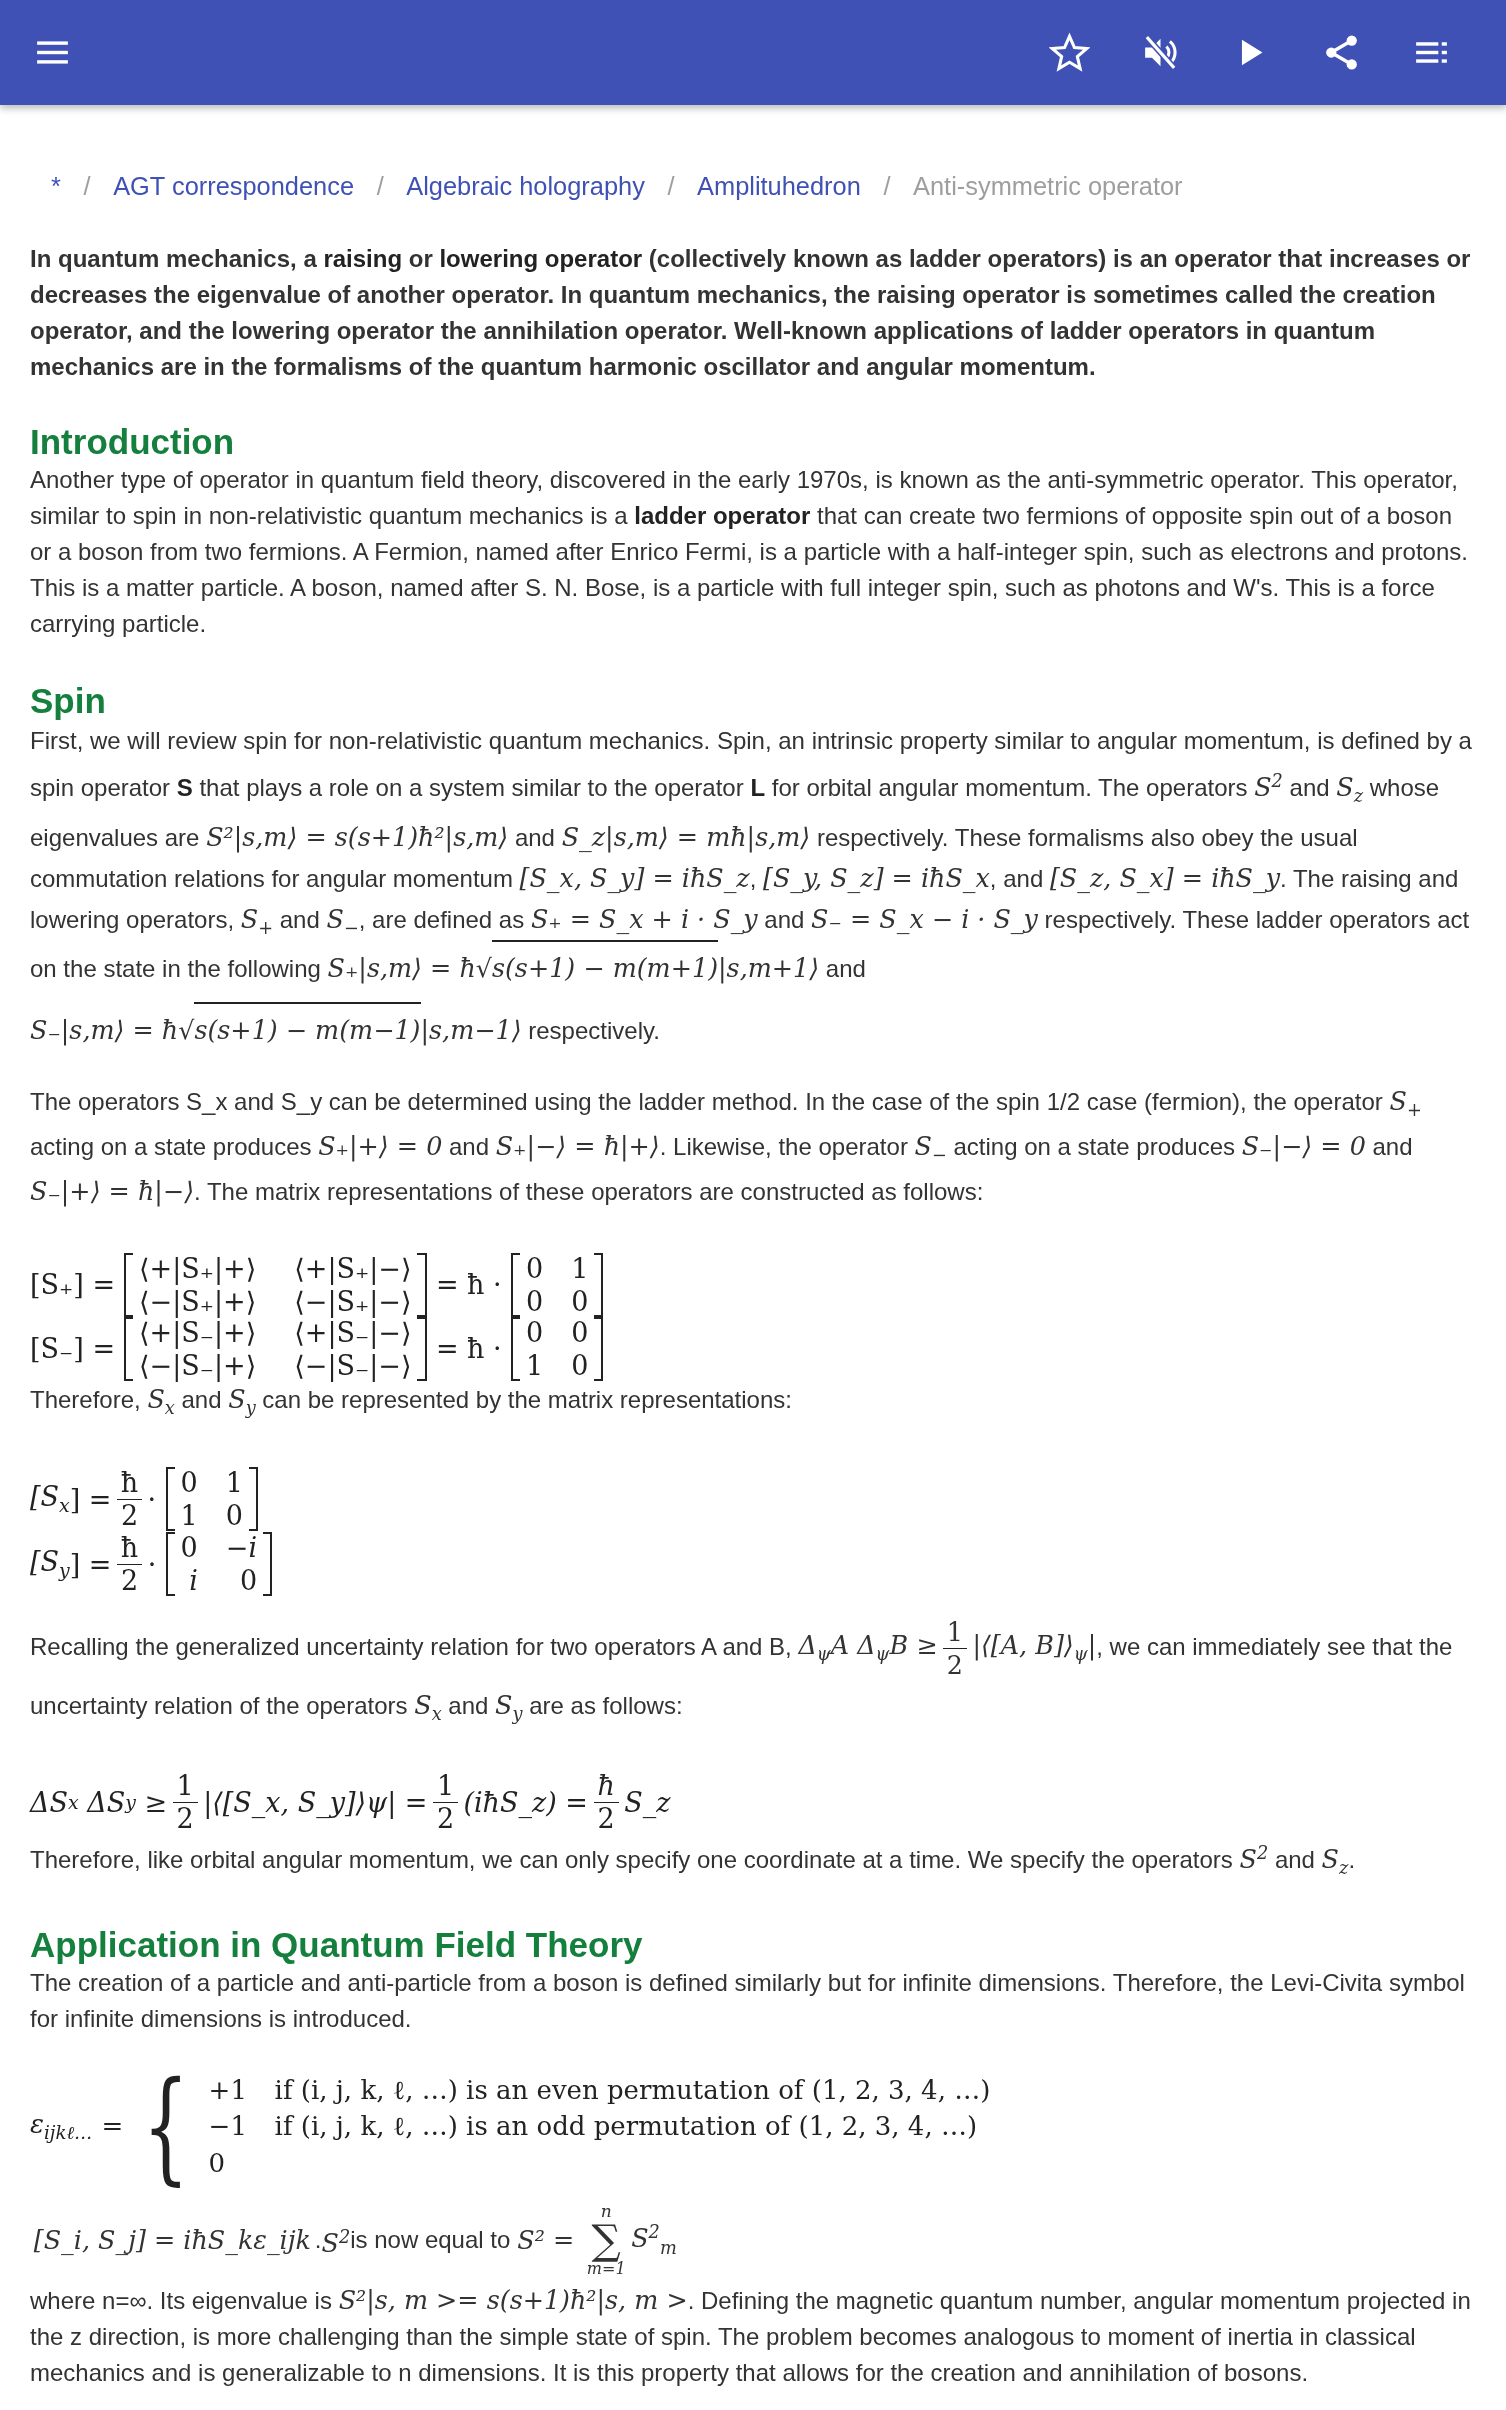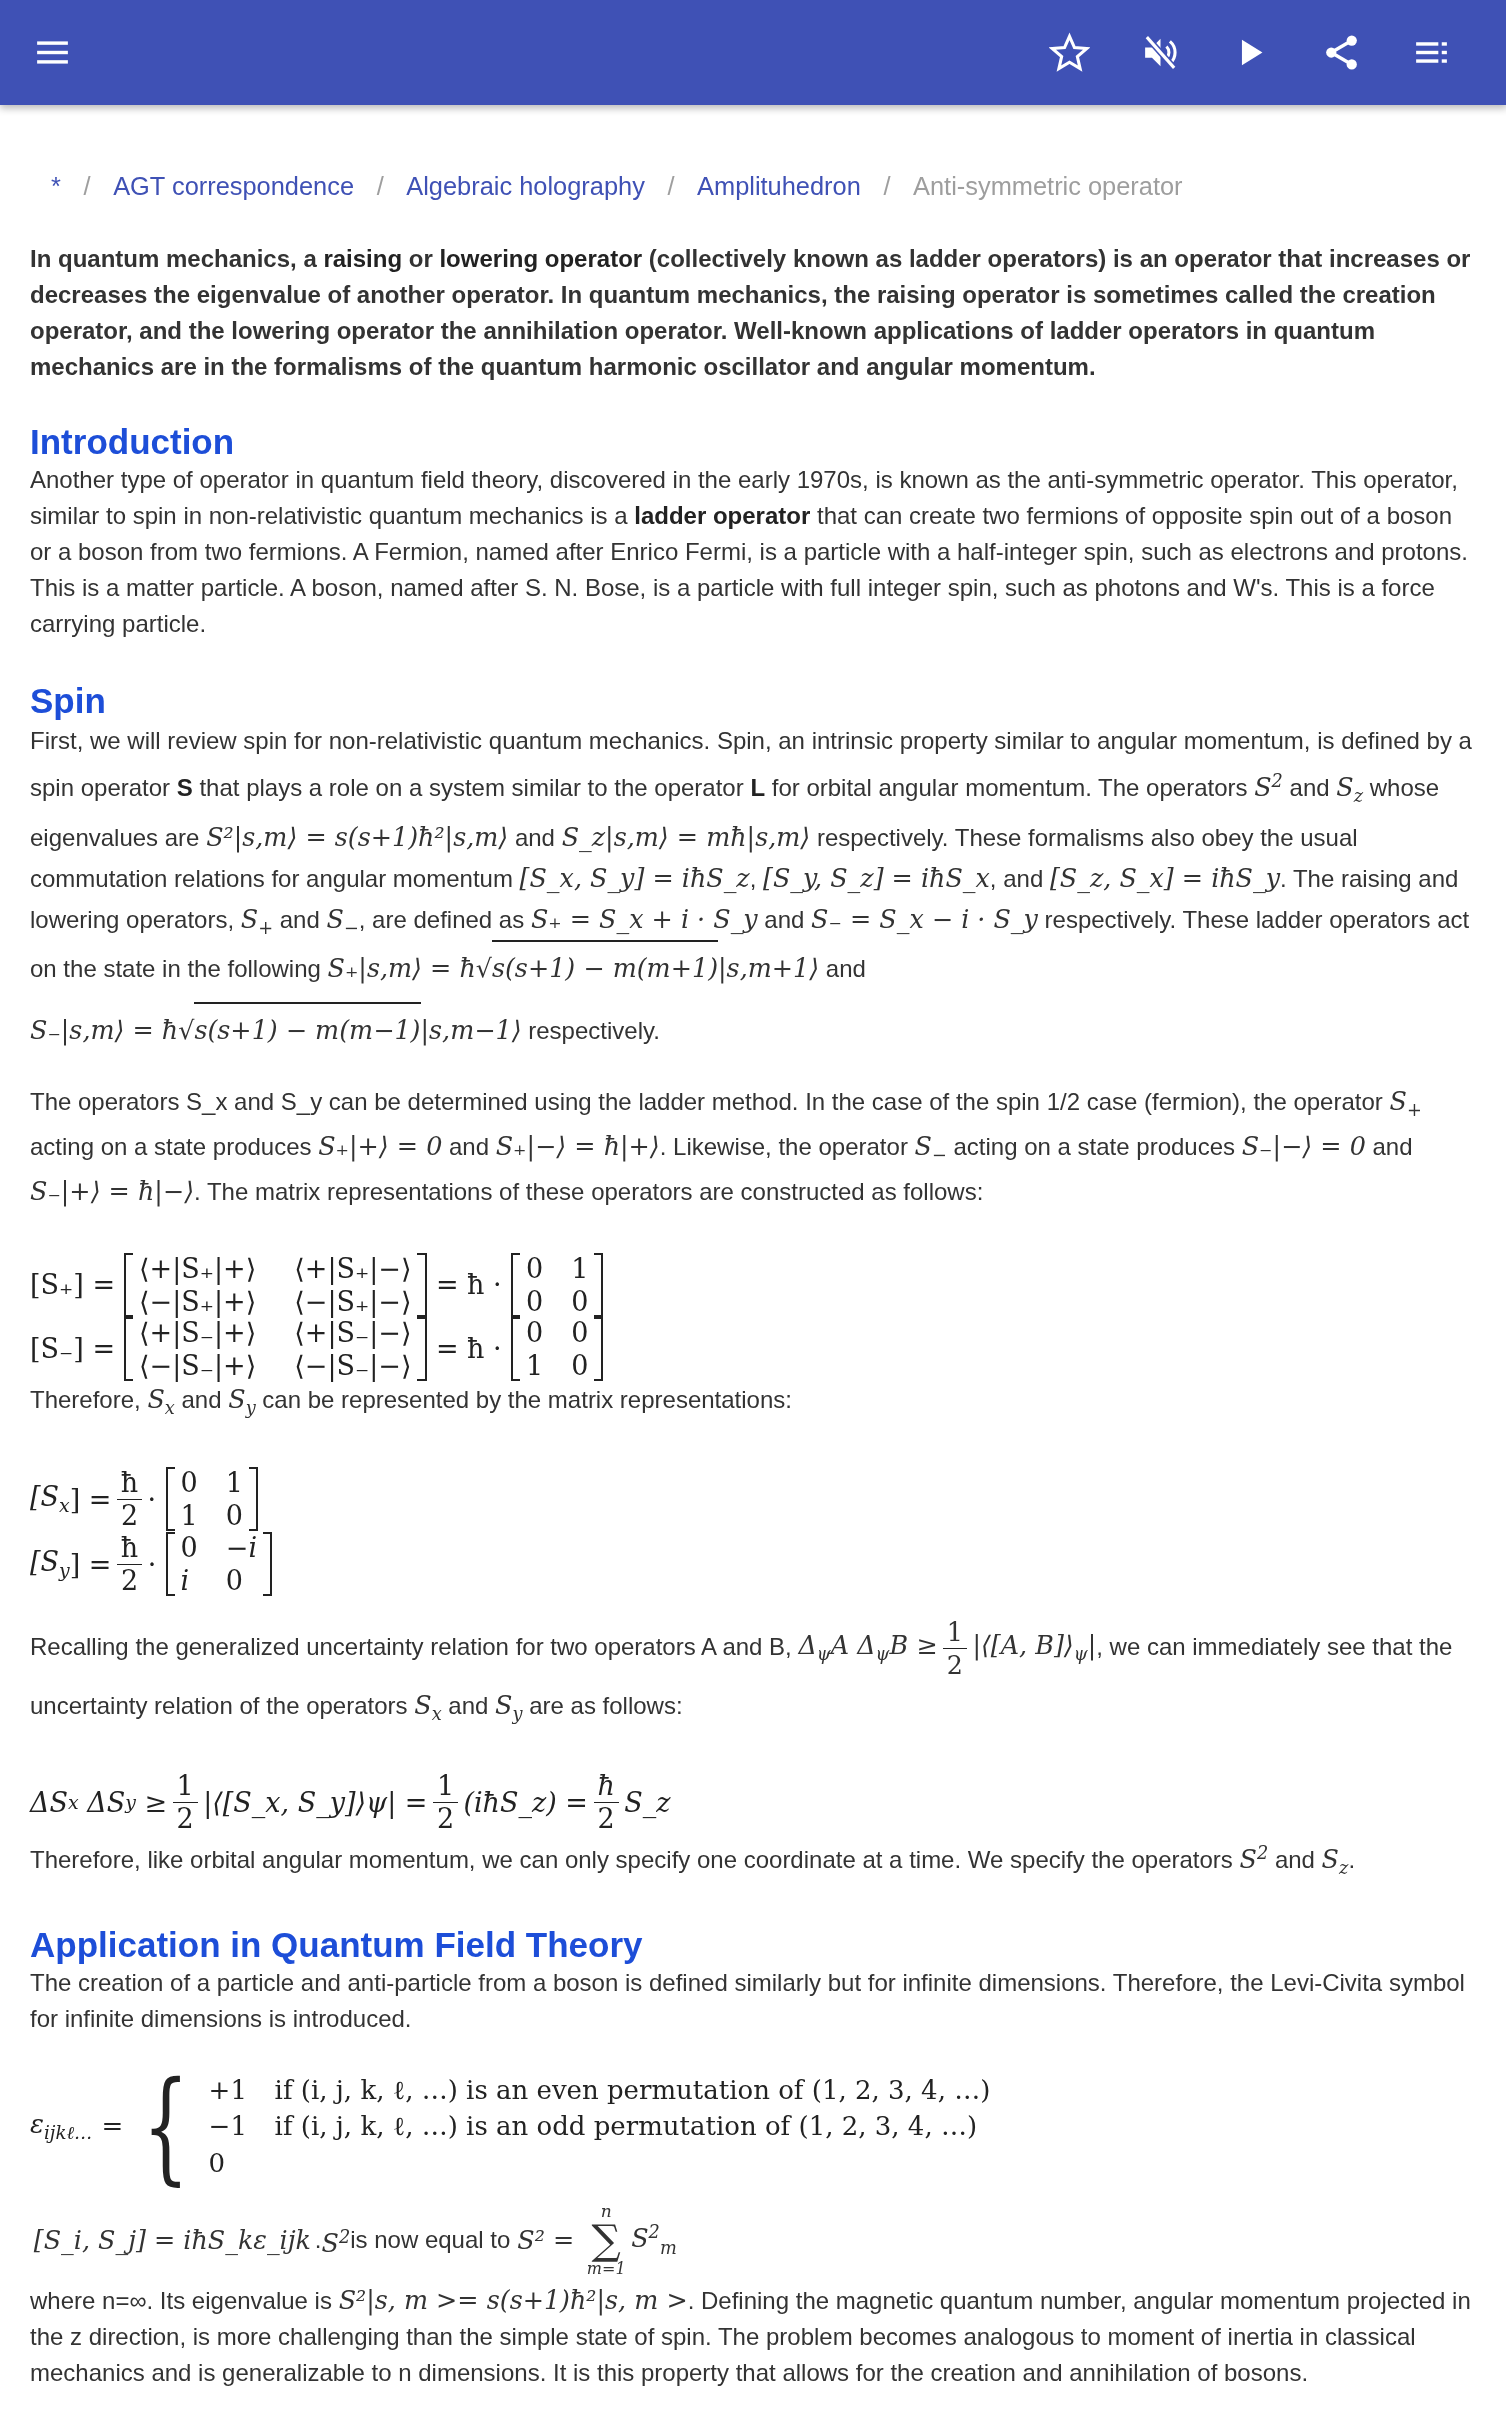--- a/index.html
+++ b/index.html
@@ -12,21 +12,21 @@
   .appbar .icon-btn { position: absolute; top: 24.5px; width: 56px; height: 56px; display: flex; align-items: center; justify-content: center; cursor: pointer; }
   .appbar svg { width: 41px; height: 41px; fill: #ffffff; }
   .content { position: absolute; top: 105px; left: 0; width: 1507px; padding: 0 30px; }
   .breadcrumb { margin-top: 62px; height: 38px; display: flex; align-items: center; font-size: 25.4px; padding-left: 21px; }
   .breadcrumb a { color: #3f51b5; text-decoration: none; }
   .breadcrumb .sep { color: #9e9e9e; margin: 0 22.6px; }
   .breadcrumb .current { color: #9e9e9e; }
   p, .para { font-size: 24px; line-height: 36px; color: #333333; }
   p b, .para b { color: #222; }
   .p-intro { margin-top: 36px; font-weight: bold; }
-  h2 { font-size: 35px; font-weight: bold; color: #1d4ed8; line-height: 41px; }
+  h2 { font-size: 35px; font-weight: bold; color: #15803d; line-height: 41px; }
   .h-intro { margin-top: 36px; }
   .h-spin { margin-top: 38px; }
   .h-app { margin-top: 38px; }
   .m { font-family: "DejaVu Serif", serif; font-style: italic; font-size: 25.4px; white-space: nowrap; }
   .block { font-family: "DejaVu Serif", serif; font-size: 27px; color: #222; }
   .matrow { display: flex; align-items: center; }
   .bracket { display: inline-flex; align-items: stretch; }
   .bl, .br { width: 9.4px; border: 2.4px solid #222; }
   .bl { border-right: none; }
   .br { border-left: none; }
@@ -164,21 +164,21 @@
           <span>1</span>
             <span>0</span>
         </span>
           <span class="br"></span>
         </span>
     </div>
   </div>
 
   <p><span>Therefore, </span><span class="m">S<sub>x</sub></span> and <span class="m">S<sub>y</sub></span><span> can be represented by the matrix representations:</span></p>
 
-  <div class="block" style="margin-top:41px;">
+  <div class="block" style="margin-top:41px;text-align:right;">
     <div class="matrow">
       <span style="font-style:italic;"><span>[S</span><sub>x</sub></span>
         <span>] =</span>
       <span class="frac">
           <span class="num">ħ</span>
           <span class="den">2</span>
         </span>
       <span style="margin-right:9.4px;">·</span>
       <span class="bracket">
           <span class="bl"></span>

